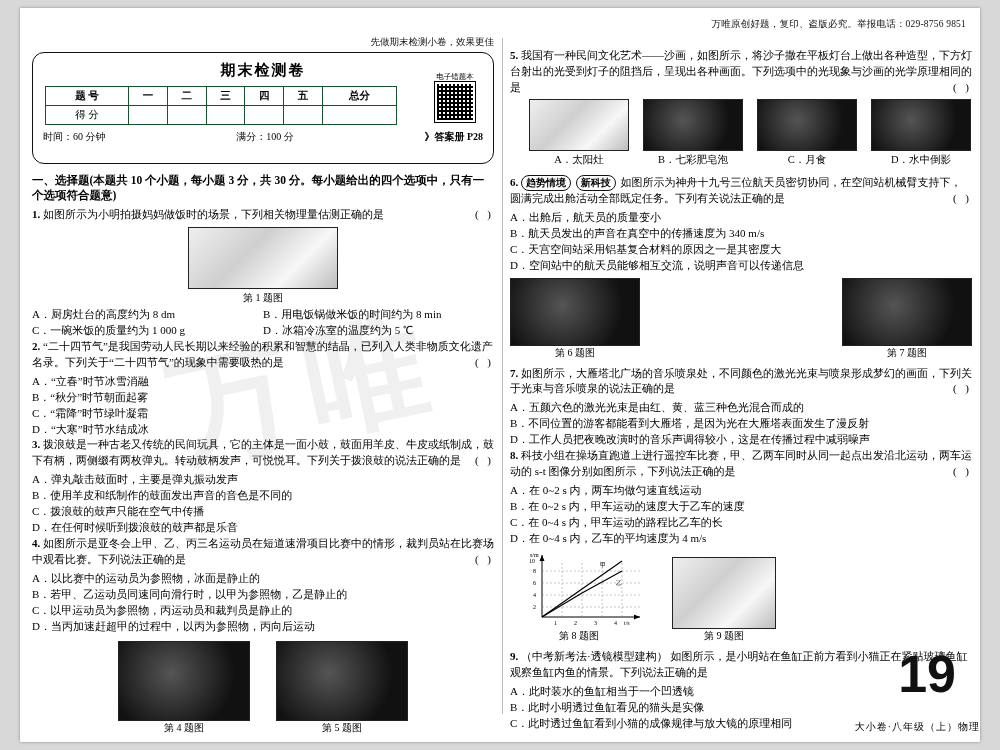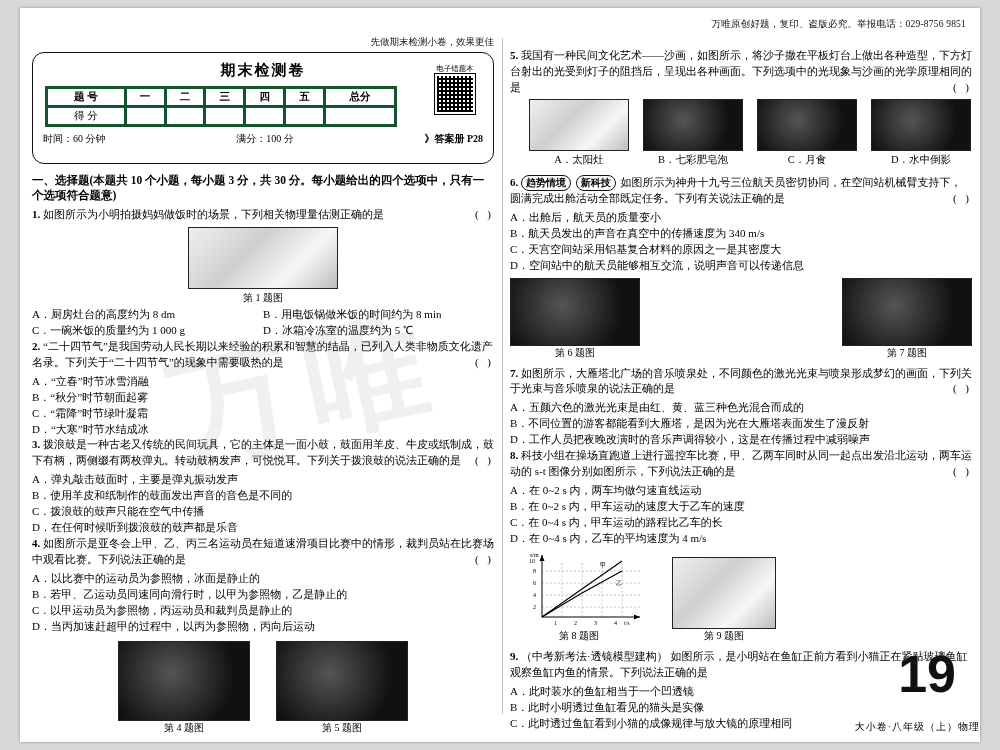--- a/index.html
+++ b/index.html
@@ -44,37 +44,37 @@
   .exam-box {
     border:1.5px solid #111; border-radius:12px;
     padding:6px 10px 24px 10px; position:relative;
     height:112px;
   }
   .exam-title {
     text-align:center; font-size:15px; font-weight:bold; letter-spacing:2px;
     margin:2px 0 6px 0;
   }
   .qr-wrap {
-    position:absolute; right:8px; top:12px; width:60px; text-align:center;
+    position:absolute; right:8px; top:20px; width:60px; text-align:center;
   }
   .qr-label { font-size:7.5px; line-height:1.1; margin-bottom:1px; }
   .qr {
     width:40px; height:40px; margin:0 auto;
     background:
       repeating-linear-gradient(0deg,#000 0 2px,#fff 2px 4px),
       repeating-linear-gradient(90deg,#000 0 2px,transparent 2px 4px);
     background-blend-mode:multiply;
     border:2px solid #fff; outline:1px solid #000;
   }
   table.score {
     border-collapse:collapse; width:352px; margin-left:2px;
     font-size:10.5px;
   }
   table.score td {
-    border:3px solid #14532d; height:19px; text-align:center; padding:0;
+    border:1px solid #14532d; height:19px; text-align:center; padding:0;
   }
   .c-head td { font-weight:bold; }
   .meta {
     display:flex; justify-content:space-between; align-items:flex-end;
     font-size:10px; margin-top:5px; width:440px;
   }
   .meta .ans { font-weight:bold; }
   
   .sec-title { font-size:11.5px; font-weight:bold; margin:9px 0 4px 0; }
   .q { font-size:11px; line-height:1.45; margin-bottom:3px; position:relative; }

